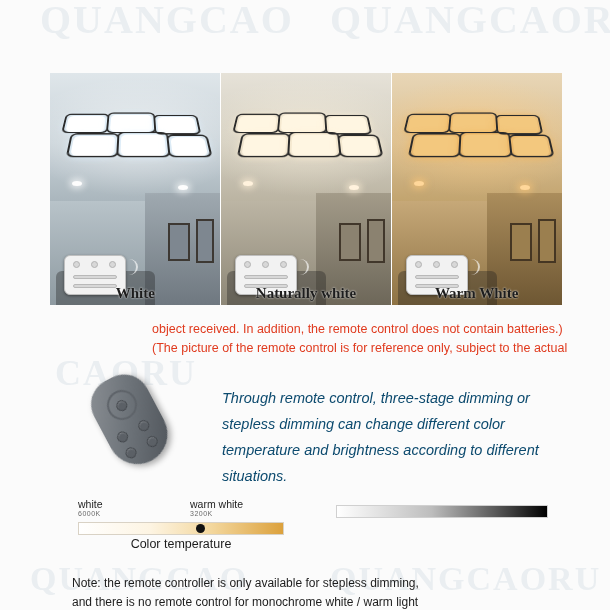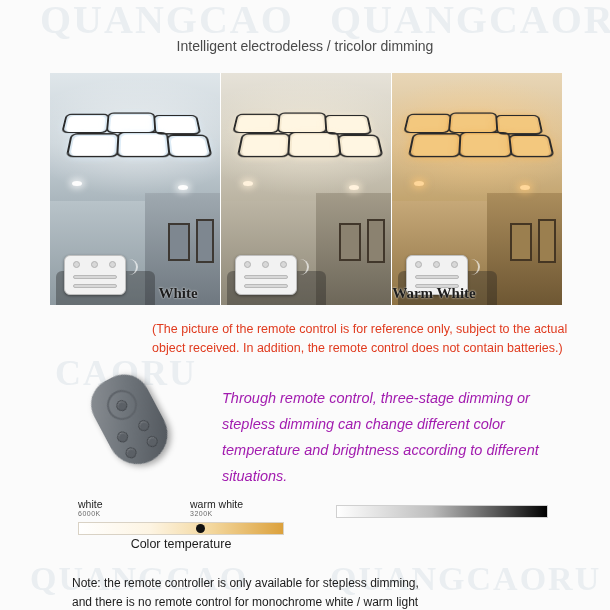--- a/index.html
+++ b/index.html
@@ -242,21 +242,21 @@
     border: 2px solid #5e6369;
   }
 
   .mid-text {
     position: absolute;
     top: 385px; left: 222px;
     width: 330px;
     font-size: 14.5px;
     line-height: 26px;
     font-style: italic;
-    color: #a21caf;
+    color: #0c4a6e;
   }
 
   
   .ct-block { position: absolute; top: 498px; left: 78px; width: 206px; }
   .ct-labels {
     position: relative; height: 24px;
     font-size: 10.5px; color: #232323;
   }
   .ct-lab-left { position: absolute; left: 0; top: 0; }
   .ct-lab-right { position: absolute; left: 112px; top: 0; }
@@ -317,21 +317,20 @@
 <body>
 
 <div class="page">
 
   <div class="wm wm1">QUANGCAO</div>
   <div class="wm wm2">QUANGCAORU</div>
   <div class="wm wm3">CAORU</div>
   <div class="wm wm5">QUANGCAO</div>
   <div class="wm wm6">QUANGCAORU</div>
 
-  <div class="subtitle">Intelligent electrodeless / tricolor dimming</div>
 
   <div class="photos">
 
     <div class="photo p1">
       <div class="room">
         <div class="ceil"></div>
         <div class="floorline"></div>
         <div class="wall"></div>
         <div class="wall-right"></div>
         <div class="halo"></div>
@@ -435,26 +434,27 @@
           <div class="rbar" style="left:8px; top:19px; width:44px;"></div>
           <div class="rbar" style="left:8px; top:28px; width:44px;"></div>
         </div>
         <div class="beam"></div>
       </div>
     </div>
   </div>
 
   <div class="captions">
     <div class="caption">White</div>
+    <div class="caption">Naturally white</div>
     <div class="caption">Warm White</div>
   </div>
 
   <div class="notice">
+    <div>object received. In addition, the remote control does not contain batteries.)</div>
     <div>(The picture of the remote control is for reference only, subject to the actual</div>
-    <div>object received. In addition, the remote control does not contain batteries.)</div>
   </div>
 
   <div class="mid-remote">
     <div class="body">
       <div class="ring" style="left:15px; top:14px;"></div>
       <div class="btn" style="left:24px; top:24px;"></div>
       <div class="btn" style="left:10px; top:52px;"></div>
       <div class="btn" style="left:34px; top:52px;"></div>
       <div class="btn" style="left:10px; top:70px;"></div>
       <div class="btn" style="left:34px; top:70px;"></div>

